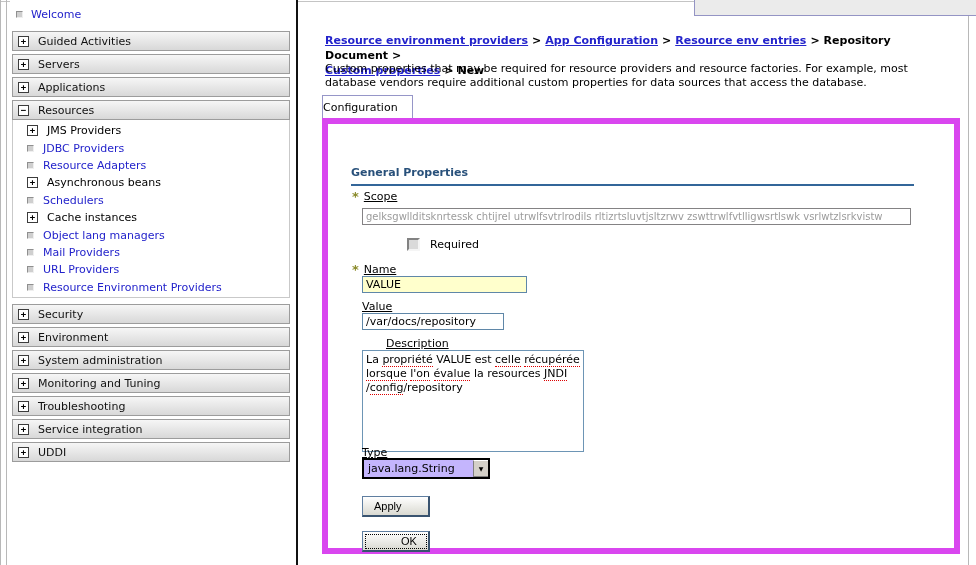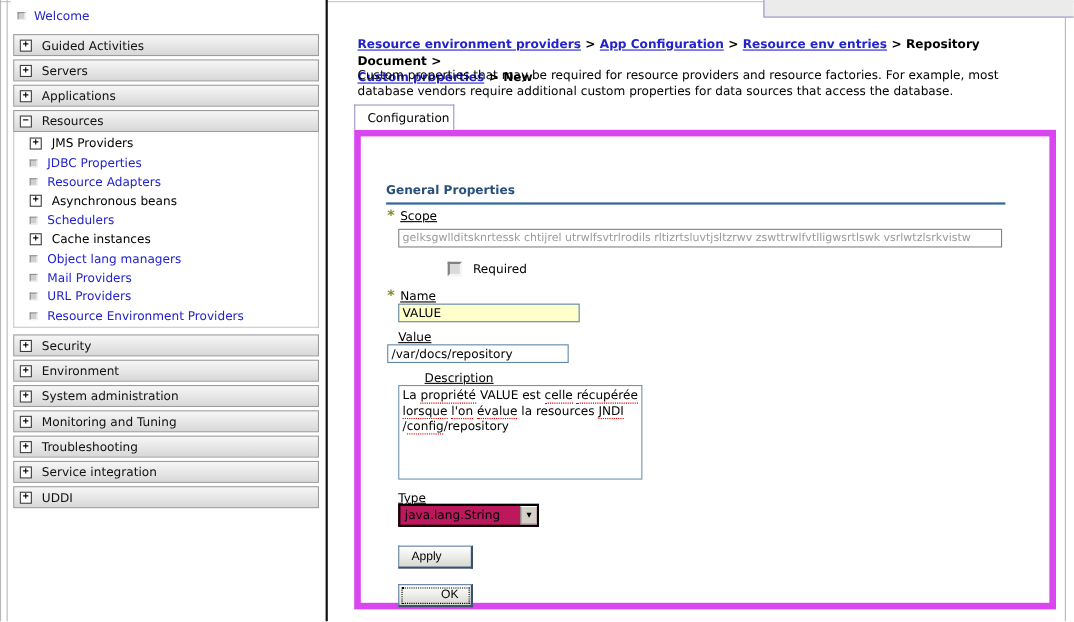--- a/index.html
+++ b/index.html
@@ -36,21 +36,21 @@
   
   #main { position:absolute; left:315px; top:0; width:655px; height:565px; }
   .crumbs { position:absolute; left:10px; top:33px; width:640px; font-weight:bold; line-height:15px; }
   .crumb-link { color:#2323cb; text-decoration:underline; cursor:pointer; }
   .crumb-plain { color:#000; }
   .crumb-sep { color:#000; margin:0 4px; }
   .intro { position:absolute; left:10px; top:62px; width:634px; line-height:14px; }
 
   .tab { position:absolute; left:7px; top:95px; width:91px; height:23px; background:#fff;
     border:1px solid #9696c8; border-bottom:none; display:flex; align-items:center;
-    padding-left:11px; cursor:pointer; z-index:2; }
+    cursor:pointer; z-index:2; }
   .panel { position:absolute; left:7px; top:118px; width:638px; height:436px;
     background:#fff; border:6px solid #d946ef; }
 
   .gp-head { position:absolute; left:23px; top:42px; font-weight:bold; color:#28507a; }
   .gp-rule { position:absolute; left:23px; top:60px; width:563px; height:2px; background:#336699; }
 
   .field-label { position:absolute; display:flex; align-items:center; gap:5px; }
   .req-star { color:#8a8a2a; font-weight:bold; font-size:13px; line-height:10px; }
   .lbl { text-decoration:underline; }
   .lbl-plain { text-decoration:none; }
@@ -60,28 +60,28 @@
     color:#9b9b9b; padding:2px 3px; filter:blur(0.6px); font-size:10px; }
 
   .chk-row { position:absolute; left:43px; top:114px; display:flex; align-items:center; gap:10px;margin-left:36px; }
   .checkbox { width:13px; height:13px; background:#dadada;
     border-top:2px solid #828282; border-left:2px solid #828282;
     border-bottom:2px solid #f5f5f5; border-right:2px solid #f5f5f5; cursor:pointer; }
 
   .text-input { position:absolute; border:1px solid #5f87a8; background:#fff;
     padding:1px 3px; height:17px; line-height:13px; overflow:hidden; white-space:nowrap; cursor:text; }
   .name-input { left:34px; top:152px; width:165px; background:#ffffcc; }
-  .value-input { left:24px; top:189px; width:165px; }
-
-  .desc-area { position:absolute; left:34px; top:226px; width:222px; height:86px;
+  .value-input { left:34px; top:189px; width:142px; }
+
+  .desc-area { position:absolute; left:34px; top:226px; width:222px; height:102px;
     border:1px solid #6d95b5; background:#fff; padding:2px 3px; line-height:14px; cursor:text; }
   .sq { border-bottom:1px dotted #dd0000; }
 
   .type-select { position:absolute; left:34px; top:334px; width:128px; height:21px;
-    border:2px solid #000; background:#be185d; display:flex; align-items:center; cursor:pointer; }
+    border:2px solid #000; background:#c4b5fd; display:flex; align-items:center; cursor:pointer; }
   .type-value { flex:1; padding-left:4px; }
   .dd-btn { width:15px; height:100%; background:#d4d0c8; border-left:1px solid #808080;
     border-top:1px solid #fff; border-bottom:1px solid #808080;
     display:flex; align-items:center; justify-content:center; font-size:6px; color:#000; cursor:pointer; }
 
   .btn-row { position:absolute; left:34px; top:372px; display:flex; gap:14px;flex-direction:column; }
   .btn { height:21px; padding:0 11px; background:linear-gradient(#ffffff,#d9d9d1);
     border:1px solid #5f7ea0; border-right:2px solid #39536f; border-bottom:2px solid #39536f;
     display:flex; align-items:center; cursor:pointer; font-size:11px; }
   .btn-focus { outline:1px dotted #000; outline-offset:-4px;padding-left:38px; }
@@ -119,21 +119,21 @@
       <span>Resources</span>
     </div>
 
     <div class="res-children">
       <div class="res-row">
         <span class="pm">+</span>
         <span>JMS Providers</span>
       </div>
       <div class="res-row">
         <span class="blt"></span>
-        <span class="nav-link">JDBC Properties</span>
+        <span class="nav-link">JDBC Providers</span>
       </div>
       <div class="res-row">
         <span class="blt"></span>
         <span class="nav-link">Resource Adapters</span>
       </div>
       <div class="res-row">
         <span class="pm">+</span>
         <span>Asynchronous beans</span>
       </div>
       <div class="res-row">

